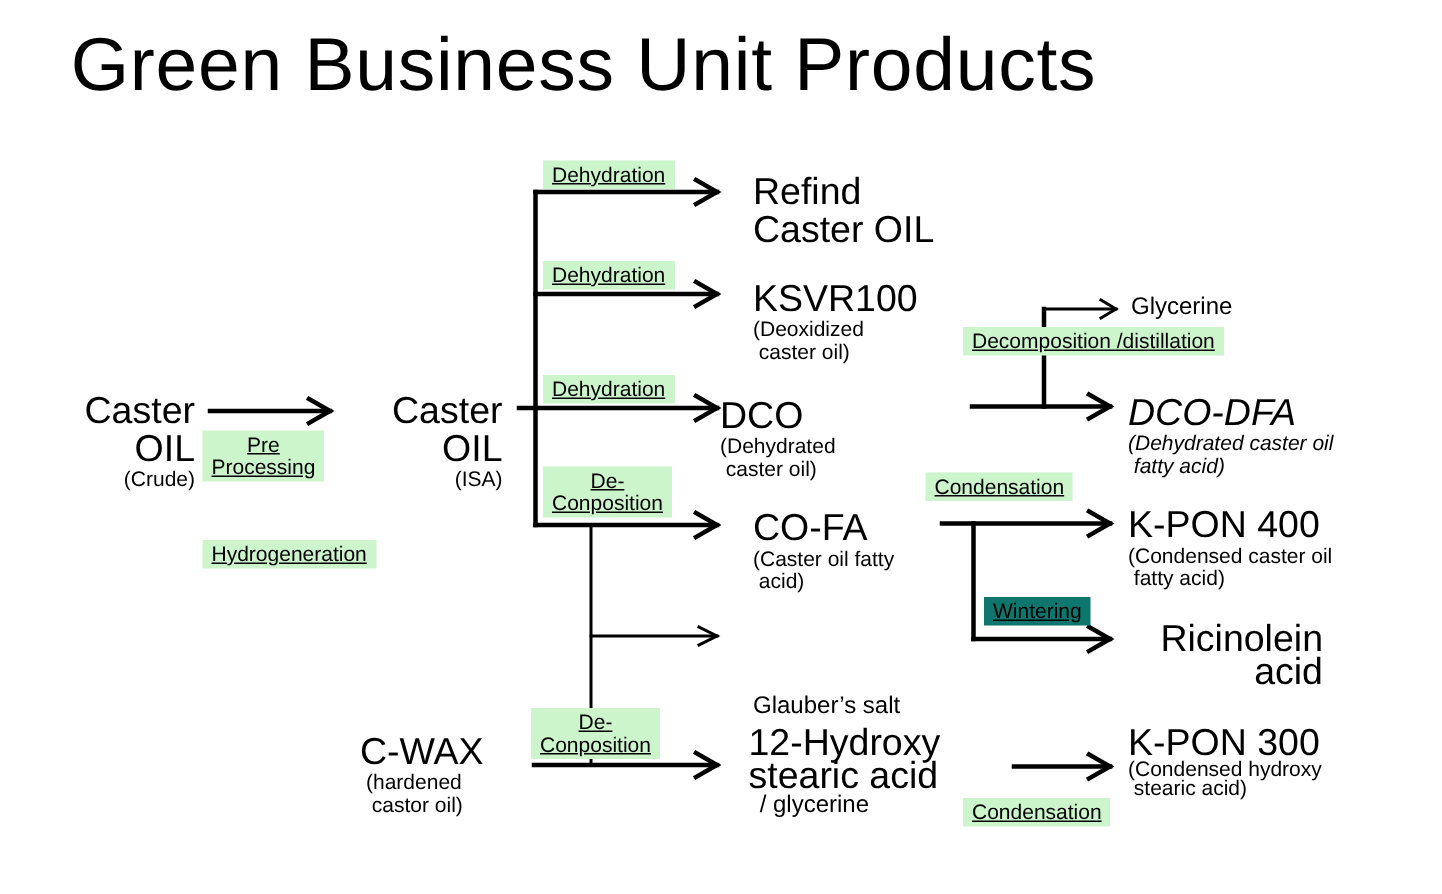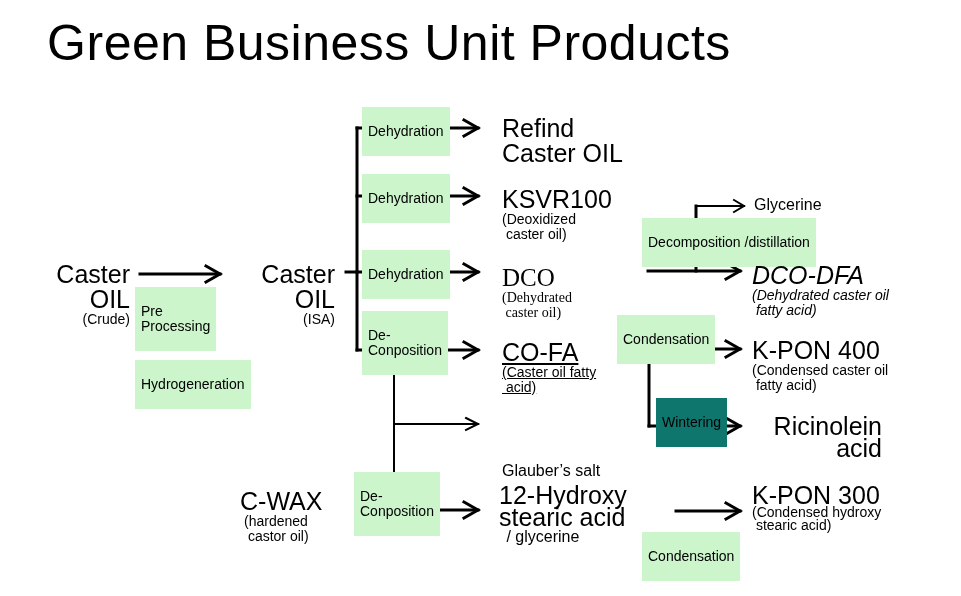--- a/index.html
+++ b/index.html
@@ -3,21 +3,21 @@
 <meta charset="utf-8">
 <style>
   html, body { margin:0; padding:0; background:#ffffff; }
   body { width:961px; height:596px; position:relative; overflow:hidden;
          font-family:"Liberation Sans", sans-serif; color:#000; }
   .abs { position:absolute; }
   .title { left:0; width:778px; top:14px; text-align:center; font-size:50px; letter-spacing:0.5px; }
   .node-main { font-size:25px; line-height:25px; white-space:nowrap; }
   .node-sub { font-size:14px; line-height:15px; white-space:pre; }
   .center { text-align:right; }
-  .tag { background:#ccf5cc; font-size:14px; line-height:15px; text-align:left; white-space:pre; padding:17px 6px; }
+  .tag { background:#ccf5cc; font-size:14px; line-height:15px; text-align:center; white-space:pre; padding:2px 6px;text-decoration:underline; }
   svg.lines { position:absolute; left:0; top:0; width:961px; height:596px; }
   svg.lines line, svg.lines polyline { stroke:#000; fill:none; stroke-linecap:square; }
 </style>
 </head>
 <body>
 
 <div class="abs title">Green Business Unit Products</div>
 
 <svg class="lines" viewBox="0 0 961 596">
 
@@ -109,27 +109,27 @@
   <div class="node-main">Refind</div>
   <div class="node-main">Caster OIL</div>
 </div>
 
 <div class="abs" style="left:502px;top:187px;">
   <div class="node-main">KSVR100</div>
   <div class="node-sub">(Deoxidized
  caster oil)</div>
 </div>
 
-<div class="abs" style="left:502px;top:265px;font-family:Liberation Serif, serif;">
+<div class="abs" style="left:480px;top:265px;">
   <div class="node-main">DCO</div>
   <div class="node-sub">(Dehydrated
  caster oil)</div>
 </div>
 
-<div class="abs" style="left:502px;top:340px;text-decoration:underline;">
+<div class="abs" style="left:502px;top:340px;">
   <div class="node-main">CO-FA</div>
   <div class="node-sub">(Caster oil fatty
  acid)</div>
 </div>
 
 <div class="abs" style="left:502px;top:416px;font-size:16px;line-height:22px;white-space:pre;">
   <div>Glauber’s salt</div>
   <div> / glycerine</div>
 </div>
 

